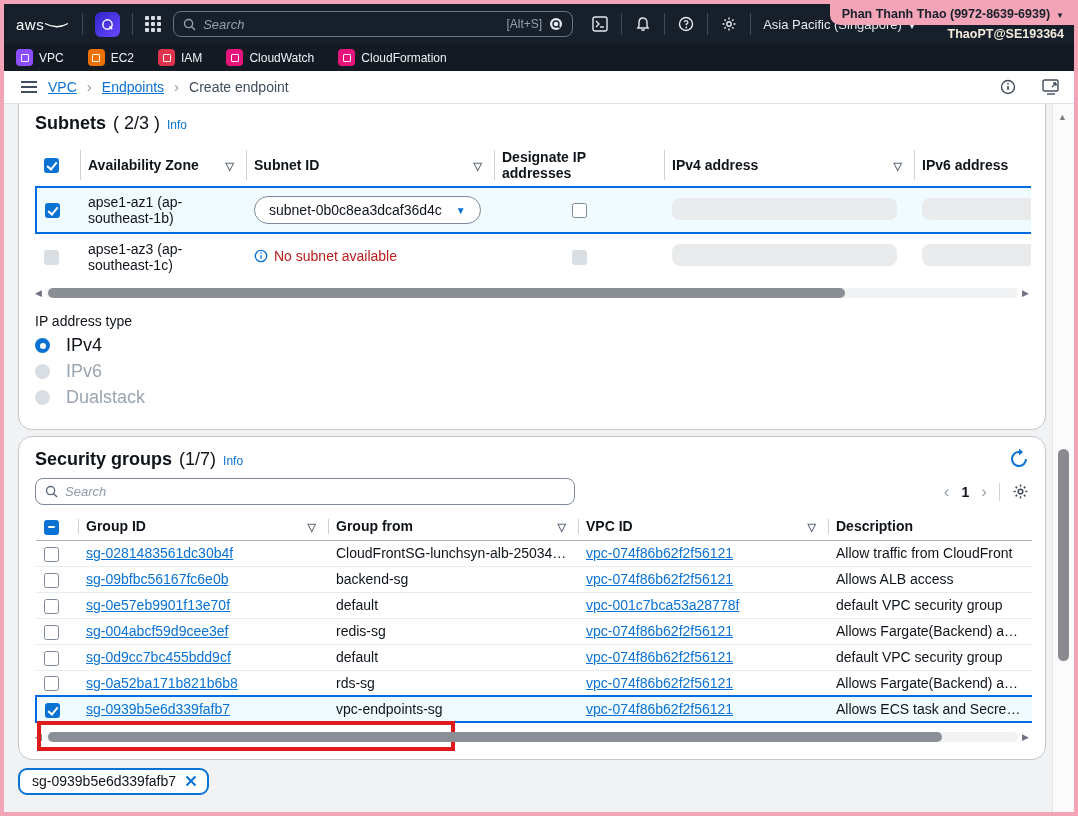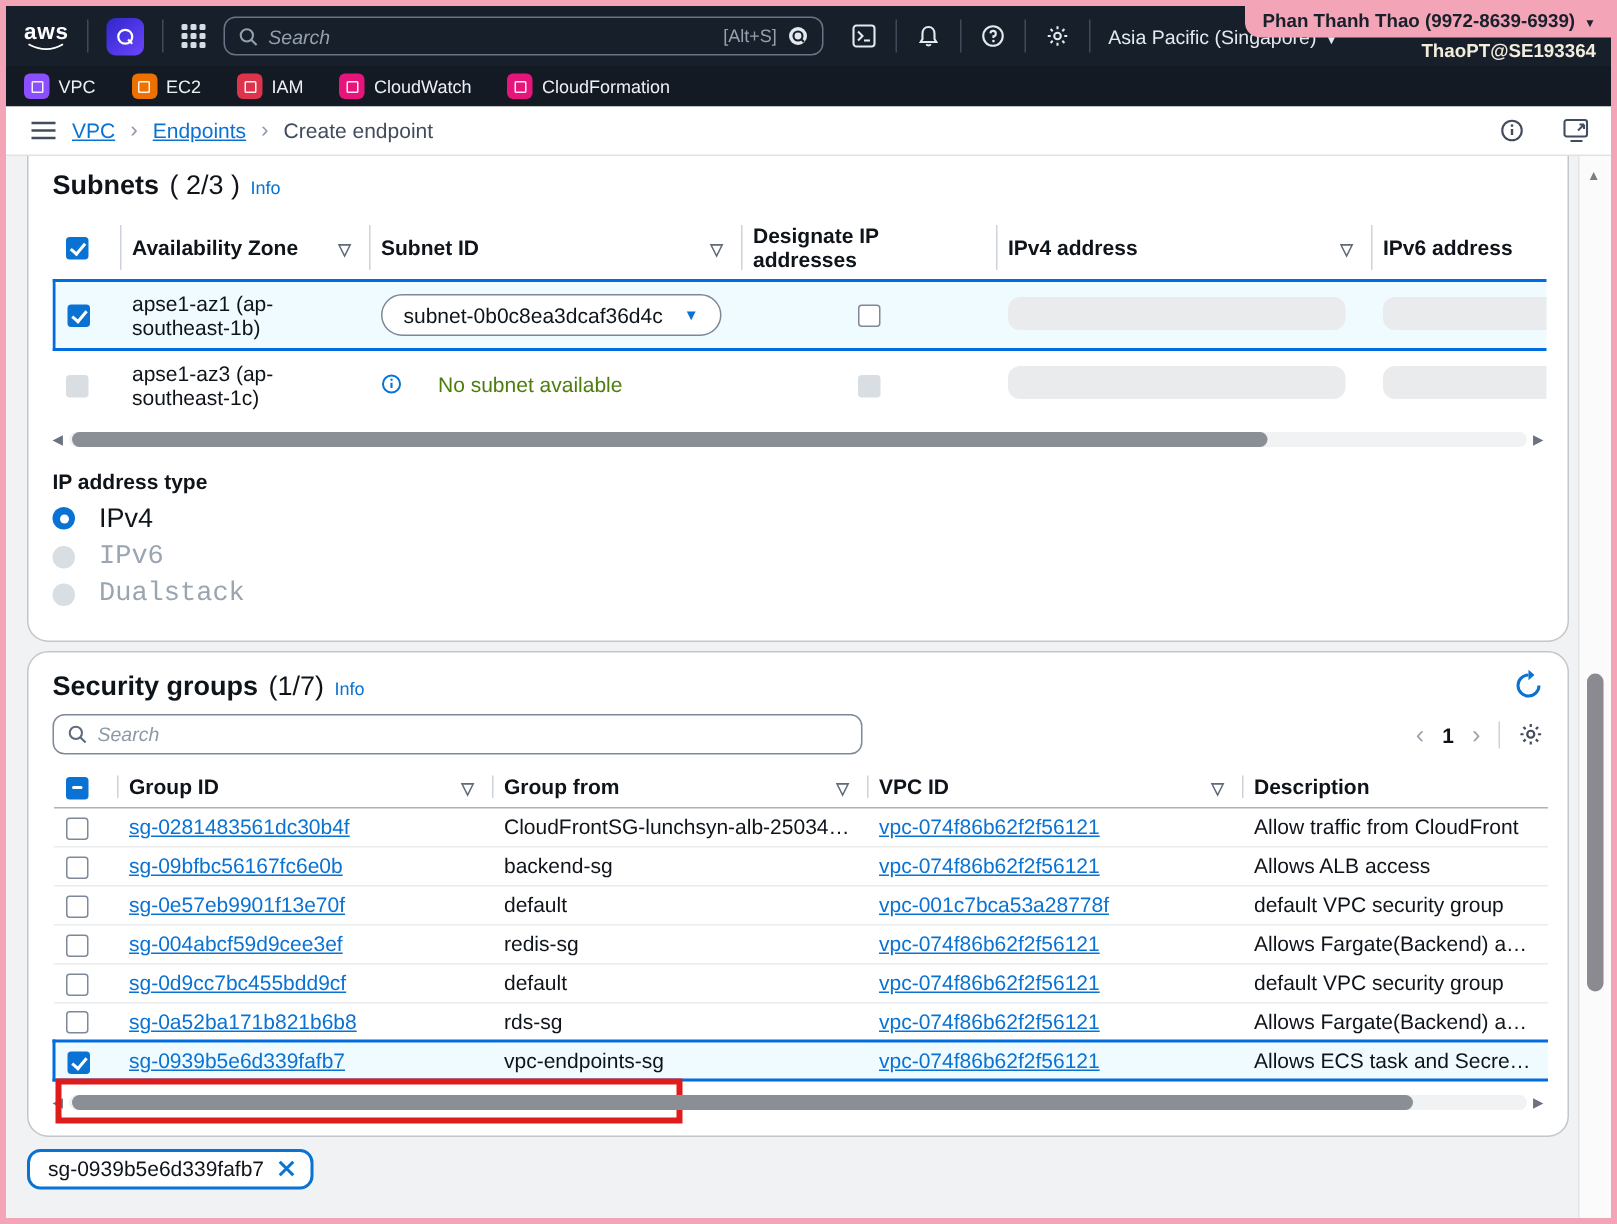--- a/index.html
+++ b/index.html
@@ -2,21 +2,21 @@
 <html><head>
 <meta charset="utf-8">
 <style>
   * { margin:0; padding:0; box-sizing:border-box; }
   html,body { width:1078px; height:816px; overflow:hidden; }
   body { font-family:"Liberation Sans", sans-serif; background:#f1f2f3; }
   .frame { width:1078px; height:816px; border:4px solid #f3a5b7; background:#f1f2f3; position:relative; overflow:hidden; }
 
   
   .topnav { height:40px; background:#171f2a; display:flex; align-items:center; padding-left:12px; position:relative; }
-  .awslogo { color:#fff; font-weight:bold; font-size:15px; letter-spacing:.5px; display:flex; flex-direction:column; align-items:center; line-height:12px; margin-top:2px; }
+  .awslogo { color:#fff; font-weight:normal; font-size:15px; letter-spacing:.5px; display:flex; flex-direction:row; align-items:center; line-height:12px; margin-top:2px; }
   .navdiv { width:1px; height:22px; background:#3f4b5b; margin:0 12px; }
   .qicon { width:25px; height:25px; border-radius:6px; background:linear-gradient(135deg,#2f27c9,#6b46ff); display:flex; align-items:center; justify-content:center; }
   .gridicon { display:grid; grid-template-columns:repeat(3,4px); grid-gap:2px; }
   .gridicon i { width:4px; height:4px; background:#d7dde4; border-radius:1px; }
   .searchbox { width:400px; height:26px; border:1px solid #697586; border-radius:8px; margin-left:12px; display:flex; align-items:center; padding:0 9px; gap:7px; color:#95a0ae; }
   .searchbox .ph { font-style:italic; font-size:13px; }
   .searchbox .spacer { flex:1; }
   .searchbox .kbd { font-size:12px; color:#95a0ae; }
   .navicons { display:flex; align-items:center; margin-left:6px; }
   .navicons .ni { padding:0 13px; display:flex; align-items:center; }
@@ -66,32 +66,32 @@
   .chk.dis { background:#d9dee3; border-color:#d9dee3; }
 
   
   .subwrap { margin-top:10px; width:996px; overflow:hidden; }
   .subtable { width:1128px; }
   .seltr td { background:#f0fbff; border-top:2px solid #006ce0; border-bottom:2px solid #006ce0; }
   .seltr td:first-child { border-left:2px solid #006ce0; border-radius:8px 0 0 8px; }
   .azcell { line-height:16px; }
   .selectpill { display:inline-flex; align-items:center; gap:14px; border:1px solid #7d8998; border-radius:18px; background:#fff; padding:5px 14px; font-size:14px; color:#0f141a; }
   .selectpill::after { content:"▼"; color:#0972d3; font-size:10px; }
-  .nosubnet { color:#4d7c0f; font-size:14px; display:inline-flex; align-items:center; gap:24px; }
+  .nosubnet { color:#b91c1c; font-size:14px; display:inline-flex; align-items:center; gap:6px; }
   .ghost { height:22px; background:#e9ebed; border-radius:8px; width:225px; }
 
   .hscroll { display:flex; align-items:center; gap:4px; margin-top:8px; height:12px; }
   .hs-arrow { font-size:9px; color:#6b7280; line-height:1; }
   .hs-track { flex:1; height:10px; border-radius:5px; background:#f1f2f3; position:relative; }
   .hs-thumb { position:absolute; top:0; height:10px; border-radius:5px; background:#8a8f95; }
 
   .ipblock { margin-top:14px; }
-  .iplabel { font-size:14px; font-weight:bold; color:#0f141a; margin-bottom:6px; }
+  .iplabel { font-size:14px; font-weight:normal; color:#0f141a; margin-bottom:6px; }
   .radiorow { display:flex; align-items:center; gap:16px; margin-bottom:5px; font-size:18px; color:#0f141a; }
-  .radiorow.dis { color:#9aa5b1;font-family:Liberation Mono, monospace; }
+  .radiorow.dis { color:#9aa5b1; }
   .radio { width:15px; height:15px; border-radius:50%; background:#0972d3; position:relative; display:inline-block; }
   .radio::after { content:""; position:absolute; left:4.5px; top:4.5px; width:6px; height:6px; border-radius:50%; background:#fff; }
   .radio.dis { background:#d9dee3; }
   .radio.dis::after { display:none; }
 
   
   .card.sg { margin-top:6px; position:relative; }
   .sg-refresh { position:absolute; top:10px; right:14px; }
   .sg-toolrow { display:flex; align-items:center; margin-top:8px; }
   .sg-search { width:540px; height:27px; border:1px solid #7d8998; border-radius:8px; display:flex; align-items:center; gap:7px; padding:0 9px; color:#5f6b7a; }

